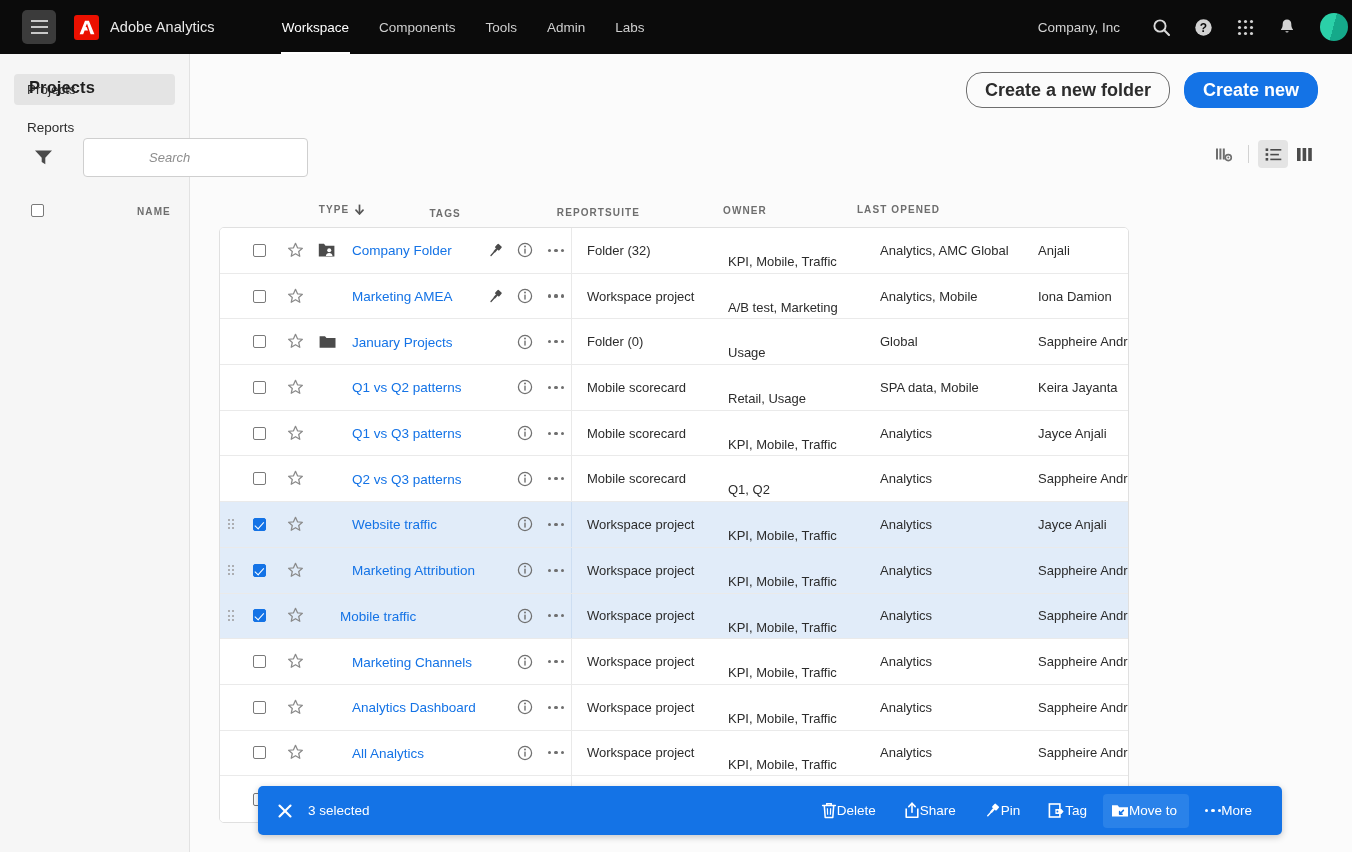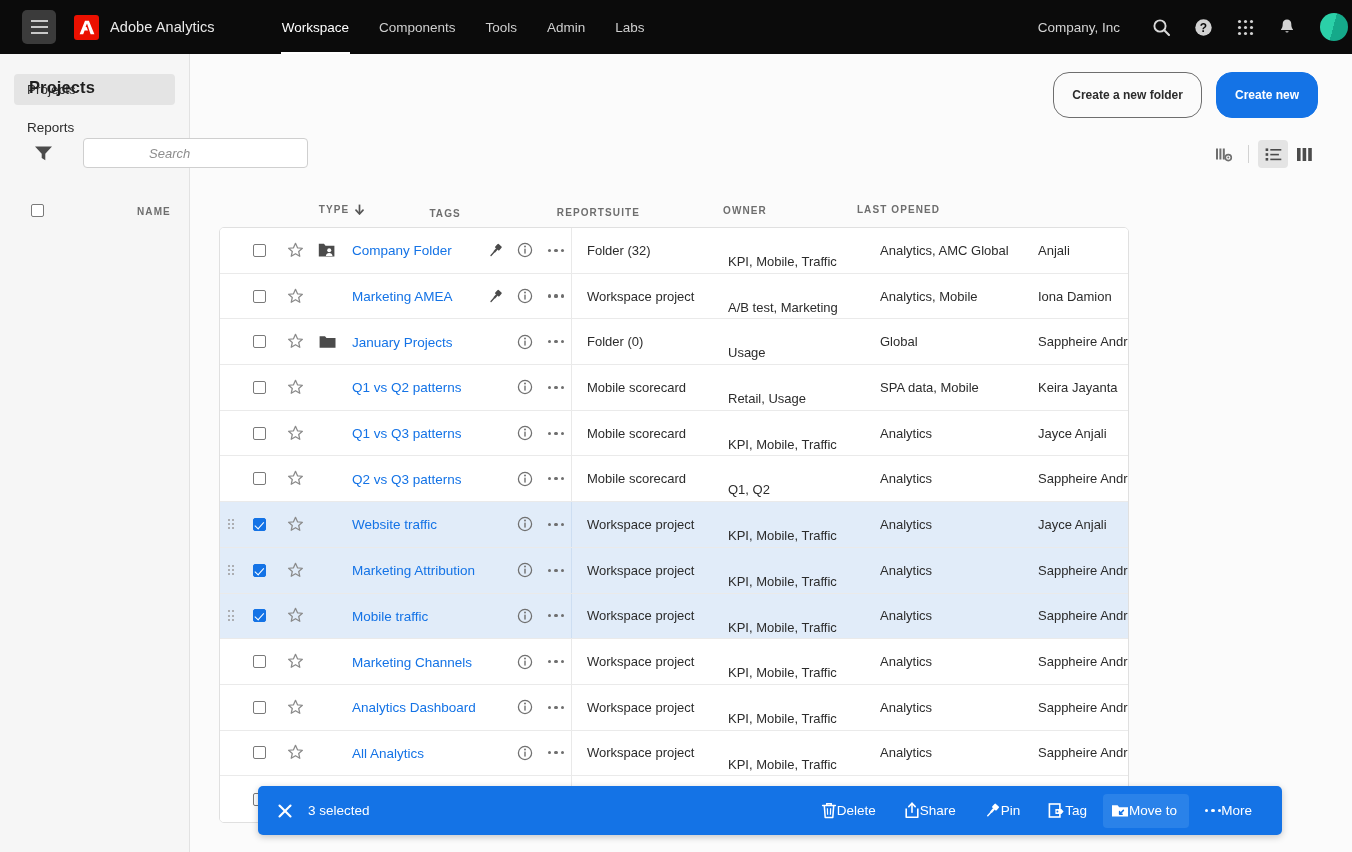--- a/index.html
+++ b/index.html
@@ -71,32 +71,32 @@
     background:#fbfbfb;
   }
   #page-title{
     position:absolute; left:29px; top:78px; font-size:16.5px;
     font-weight:bold; color:#1f1f1f; letter-spacing:.1px;
   }
   #header-buttons{
     position:absolute; right:34px; top:72px; display:flex; align-items:center; gap:14px;
   }
   .btn{
-    height:46px; border-radius:16px; font-size:12px; font-weight:bold;
+    height:36px; border-radius:16px; font-size:18px; font-weight:bold;
     display:flex; align-items:center; justify-content:center; cursor:pointer;
     padding:0 18px; white-space:nowrap;
   }
   .btn.secondary{ border:1px solid #6e6e6e; color:#2c2c2c; background:transparent; }
   .btn.primary{ background:#1473e6; color:#ffffff; border:1px solid #1473e6; }
 
   
   #toolbar{ position:absolute; left:29px; top:138px; display:flex; align-items:center; }
   #filter-btn{ width:28px; height:28px; display:flex; align-items:center; justify-content:center; cursor:pointer; }
   #search-box{
-    margin-left:26px; width:225px; height:30px; border:1px solid #cfcfcf; border-radius:4px;
+    margin-left:26px; width:225px; height:39px; border:1px solid #cfcfcf; border-radius:4px;
     background:#ffffff; display:flex; align-items:center; padding:0 10px;gap:44px;
   }
   #search-input{
     border:none; outline:none; flex:1; margin-left:9px; font-size:13px;
     font-family:"Liberation Sans", sans-serif; font-style:italic; color:#333;
     background:transparent;
   }
   #search-input::placeholder{ color:#8d8d8d; font-style:italic; }
 
   #view-switch{
@@ -674,21 +674,21 @@
       </div>
       <div class="c-check">
         <span class="checkbox checked"></span>
       </div>
       <div class="c-star">
         <svg width="17" height="17" viewBox="0 0 17 17" aria-hidden="true">
           <path d="M8.5 1.3 l2.0 4.5 4.9.45 -3.7 3.25 1.1 4.8 -4.3-2.6 -4.3 2.6 1.1-4.8 -3.7-3.25 4.9-.45z" fill="none" stroke="#8a8a8a" stroke-width="1.25" stroke-linejoin="round"></path>
         </svg>
       </div>
       <div class="c-folder"></div>
-      <div class="c-name" style="margin-left: 12px;"><span class="name-link">Mobile traffic</span></div>
+      <div class="c-name" style=""><span class="name-link">Mobile traffic</span></div>
       <div class="c-actions" style="left: 260px;">
         <span class="icon-btn" style="width:30px;"></span>
         <span class="icon-btn" style="width:30px;">
           <svg width="16" height="16" viewBox="0 0 16 16" aria-hidden="true">
             <circle cx="8" cy="8" r="6.6" fill="none" stroke="#707070" stroke-width="1.25"></circle>
             <circle cx="8" cy="4.5" r="0.95" fill="#707070"></circle>
             <rect x="7.3" y="6.5" width="1.4" height="5.2" rx="0.6" fill="#707070"></rect>
           </svg>
         </span>
         <span class="icon-btn" style="width:32px;">

